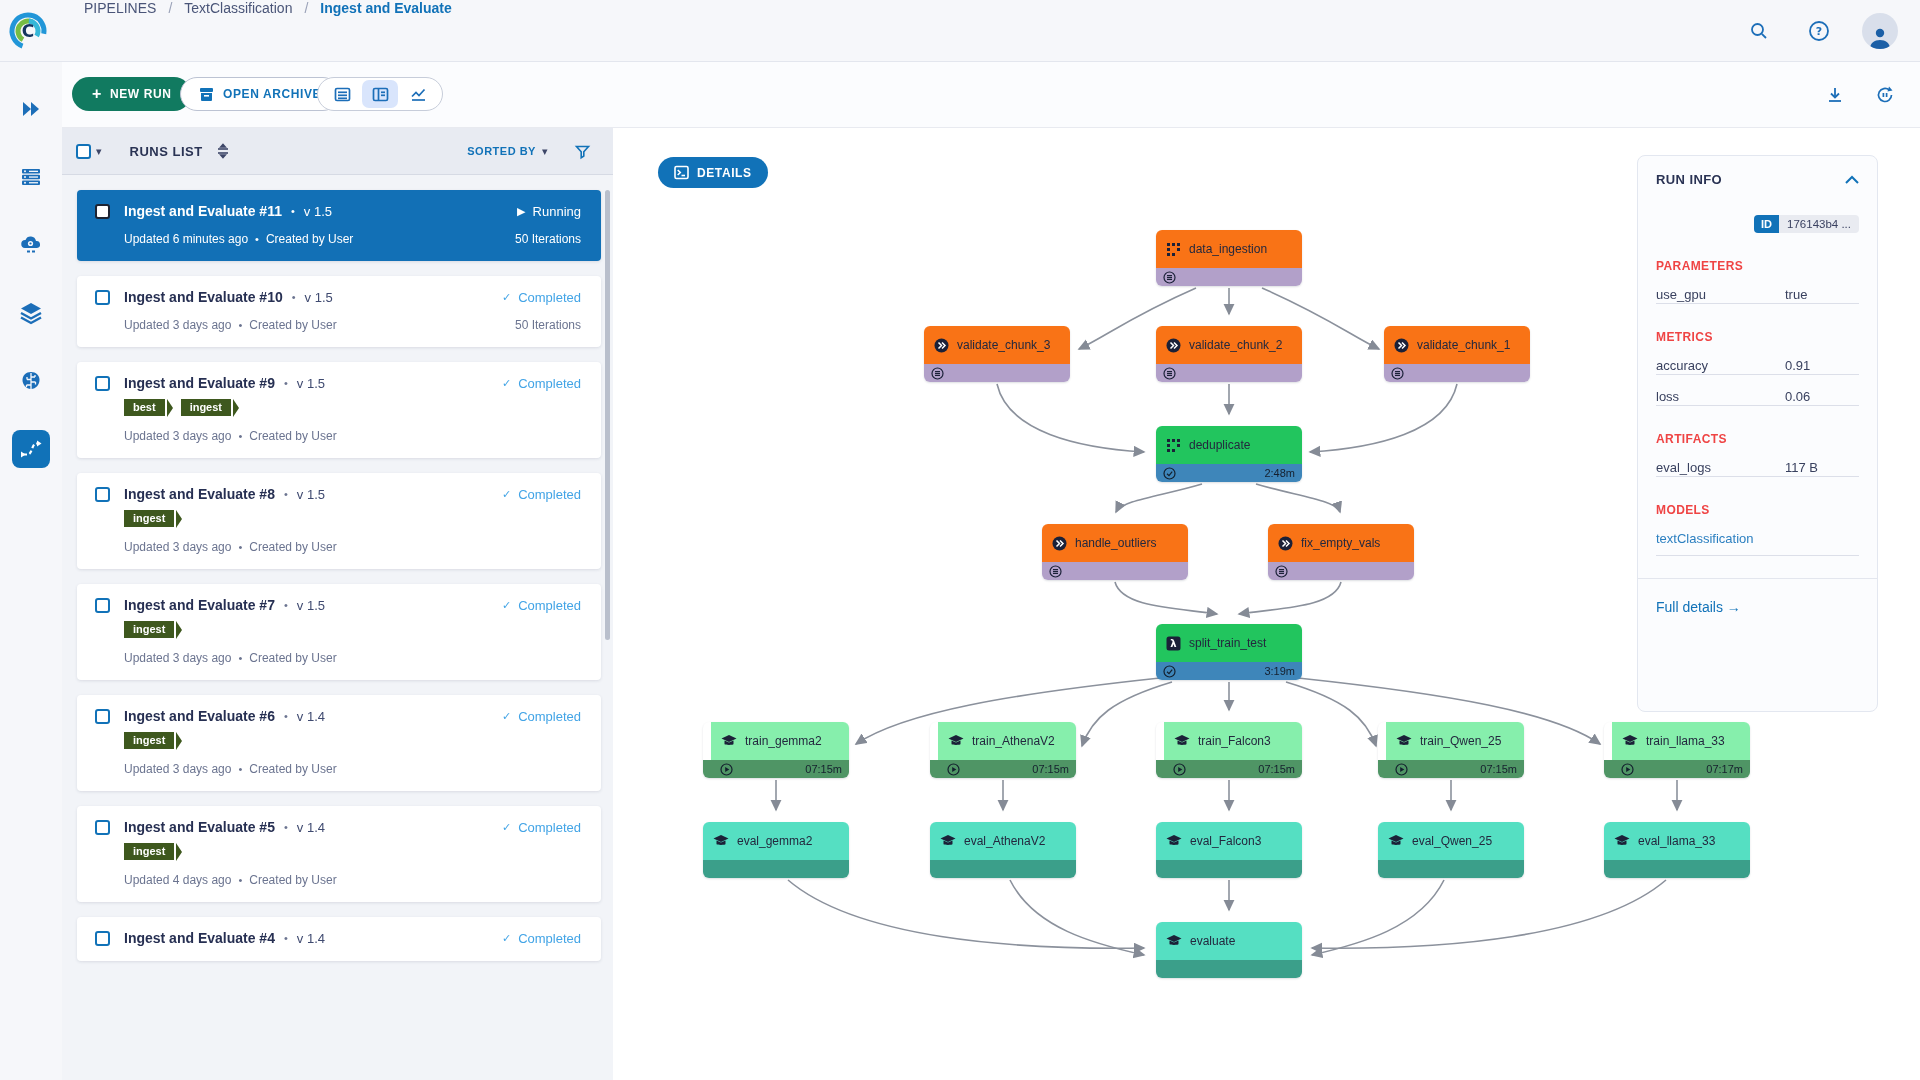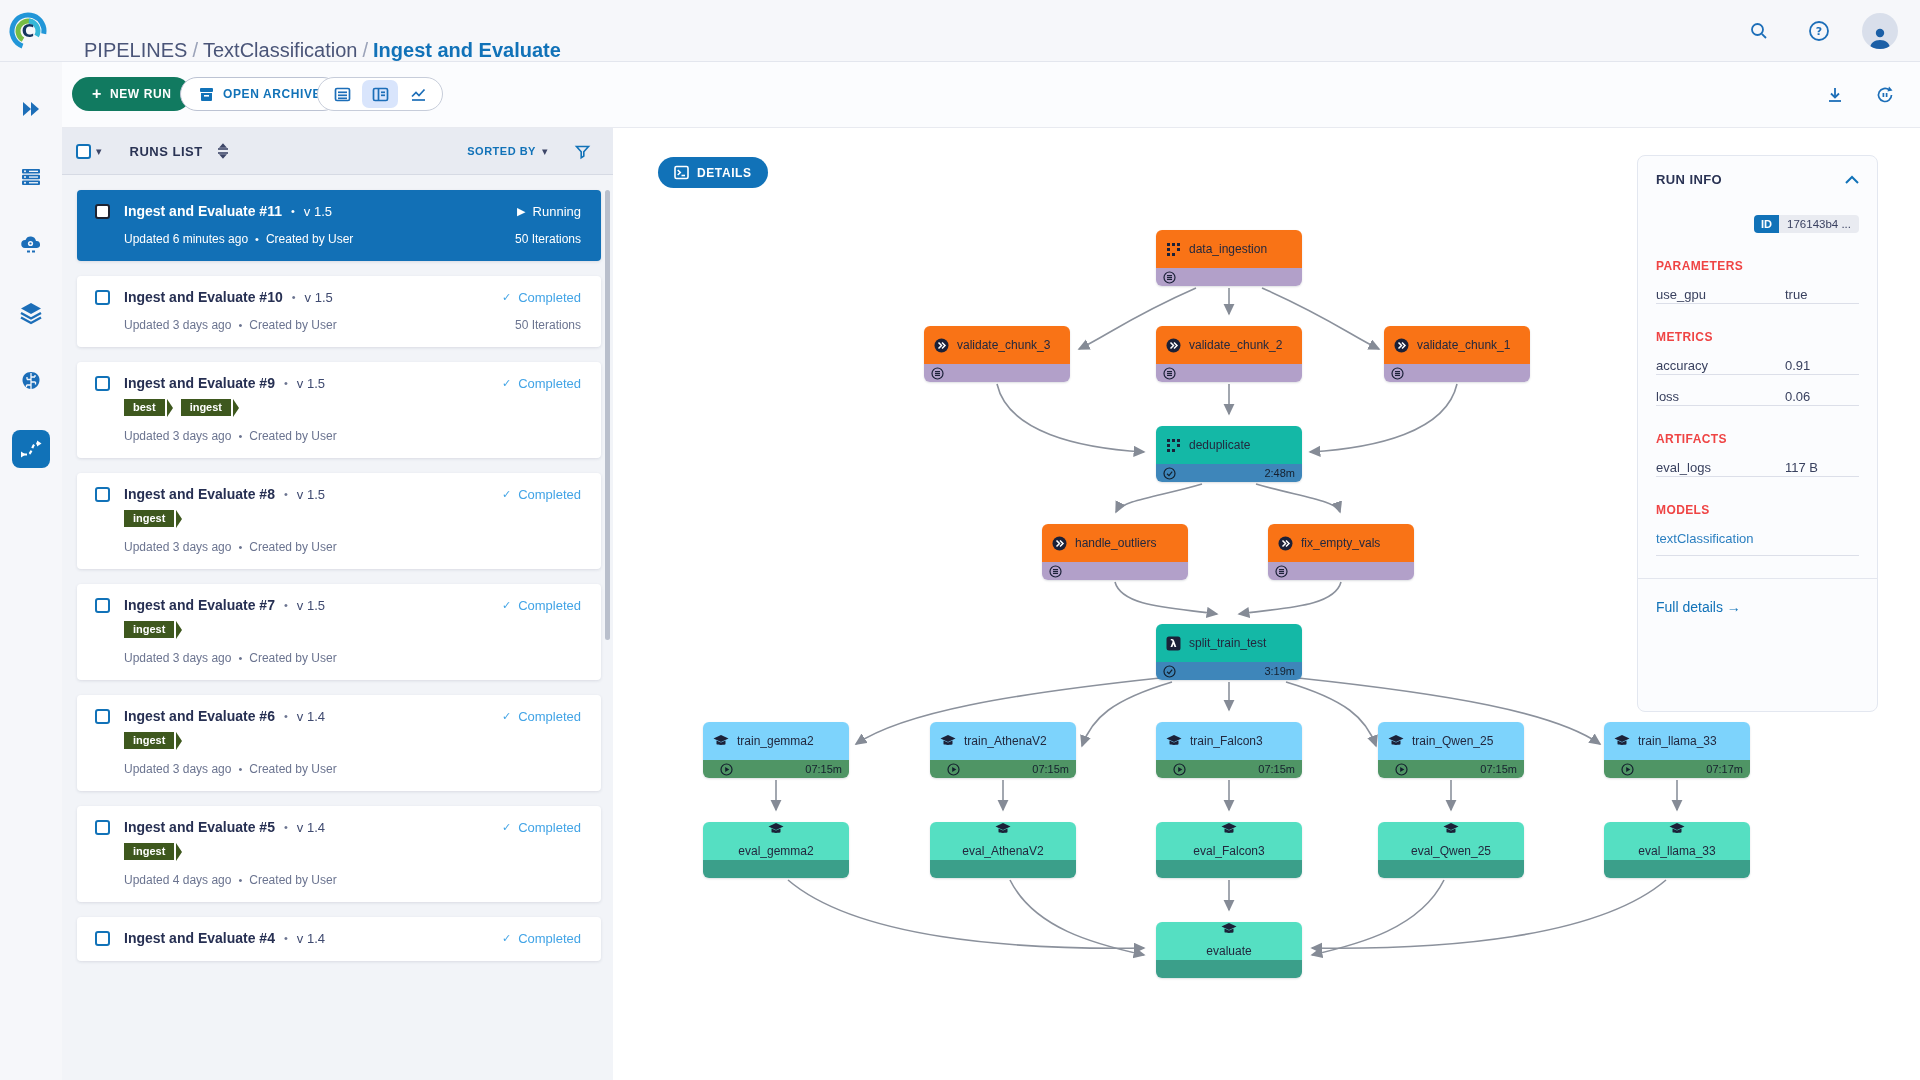--- a/index.html
+++ b/index.html
@@ -3,22 +3,22 @@
 <meta charset="utf-8">
 <style>
   * { margin:0; padding:0; box-sizing:border-box; }
   html,body { width:1920px; height:1080px; overflow:hidden; background:#fff;
     font-family:"Liberation Sans","DejaVu Sans",sans-serif; color:#2a3354; }
 
   
   .header { position:absolute; left:0; top:0; width:1920px; height:62px;
     background:#f6f7fa; border-bottom:1px solid #e3e6ee; z-index:5; }
   .logo { position:absolute; left:7px; top:10px; width:42px; height:42px; }
-  .crumbs { position:absolute; left:84px; top:0; height:62px; display:flex; align-items:flex-end; gap:5px;
-    font-size:20px; color:#4a5578; }
+  .crumbs { position:absolute; left:84px; top:0; height:62px; display:flex; align-items:flex-start; gap:12px;
+    font-size:14px; color:#4a5578; }
   .crumbs .sep { color:#9aa2b8; }
   .crumbs .active { color:#1172b8; font-weight:bold; }
   .hdr-right { position:absolute; right:22px; top:0; height:62px; display:flex; align-items:center; gap:26px; }
   .icon-btn { width:34px; height:34px; display:flex; align-items:center; justify-content:center; cursor:pointer; }
   .avatar { width:36px; height:36px; border-radius:50%; background:#d9dfeb; display:flex; align-items:flex-end; justify-content:center; overflow:hidden; }
 
   
   .rail { position:absolute; left:0; top:62px; width:62px; bottom:0; background:#f6f7fa; z-index:5;
     display:flex; flex-direction:column; align-items:center; padding-top:28px; gap:30px; }
   .rail-item { width:38px; height:38px; display:flex; align-items:center; justify-content:center; border-radius:8px; cursor:pointer; }
@@ -82,25 +82,25 @@
     padding:0 16px; z-index:3; cursor:pointer; }
   .dag { position:absolute; inset:0; z-index:1; }
   .edges { position:absolute; left:0; top:0; }
   .node { position:absolute; width:146px; height:56px; border-radius:6px; overflow:hidden; cursor:pointer;
     box-shadow:0 1px 2px rgba(30,40,60,.15); }
   .node .top { height:38px; display:flex; align-items:center; gap:8px; padding:0 10px; font-size:12px; color:#23283e; }
   .node .strip { height:18px; display:flex; align-items:center; padding:0 7px; font-size:11px; color:#15202e; }
   .node .strip .t { margin-left:auto; }
   .node.lav .top { background:#f97316; }
   .node.lav .strip { background:#b2a0c9; }
-  .node.blue .top { background:#14b8a6; }
+  .node.blue .top { background:#22c55e; }
   .node.blue .strip { background:#3e86ba; }
-  .node.green .top { background:#7dd3fc; }
+  .node.green .top { background:#86efac;margin-left:8px; }
   .node.green .strip { background:#4f9565;padding-left:17px; }
-  .node.teal .top { background:#55dfc2;flex-direction:column; }
+  .node.teal .top { background:#55dfc2; }
   .node.teal .strip { background:#3b9f8a; }
 
   
   .run-info { position:absolute; left:1637px; top:155px; width:241px; height:557px; background:#fbfcfe;
     border:1px solid #e3e7f0; border-radius:8px; z-index:2; padding:16px 18px; font-size:13px; }
   .ri-title-row { display:flex; align-items:center; }
   .ri-title { font-size:13px; font-weight:bold; letter-spacing:.4px; color:#2a3354; }
   .ri-chev { margin-left:auto; color:#1172b8; font-size:13px; cursor:pointer; }
   .ri-idrow { display:flex; justify-content:flex-end; margin-top:28px;align-items:flex-end; }
   .id-chip { background:#1172b8; color:#fff; font-size:11px; font-weight:bold; padding:3px 7px; border-radius:4px 0 0 4px; }

